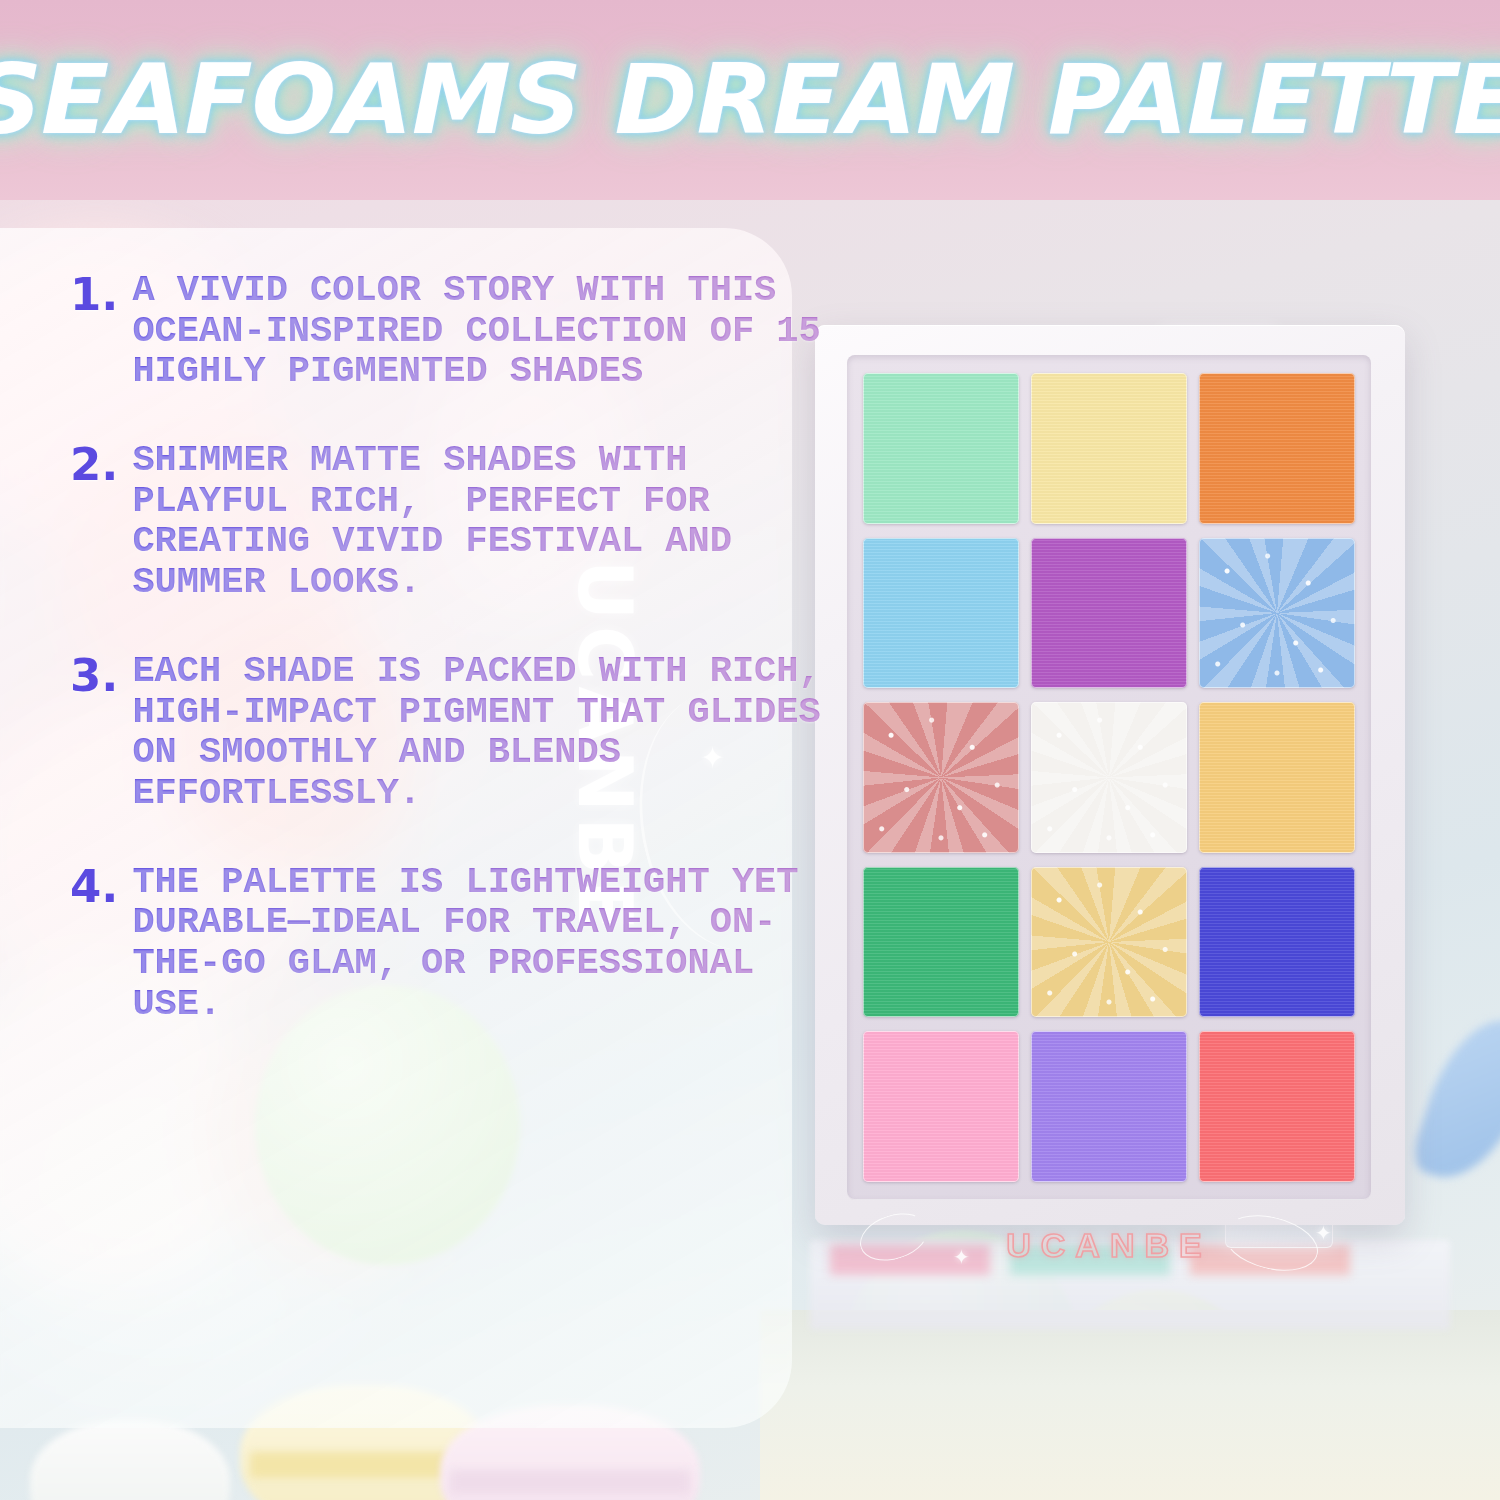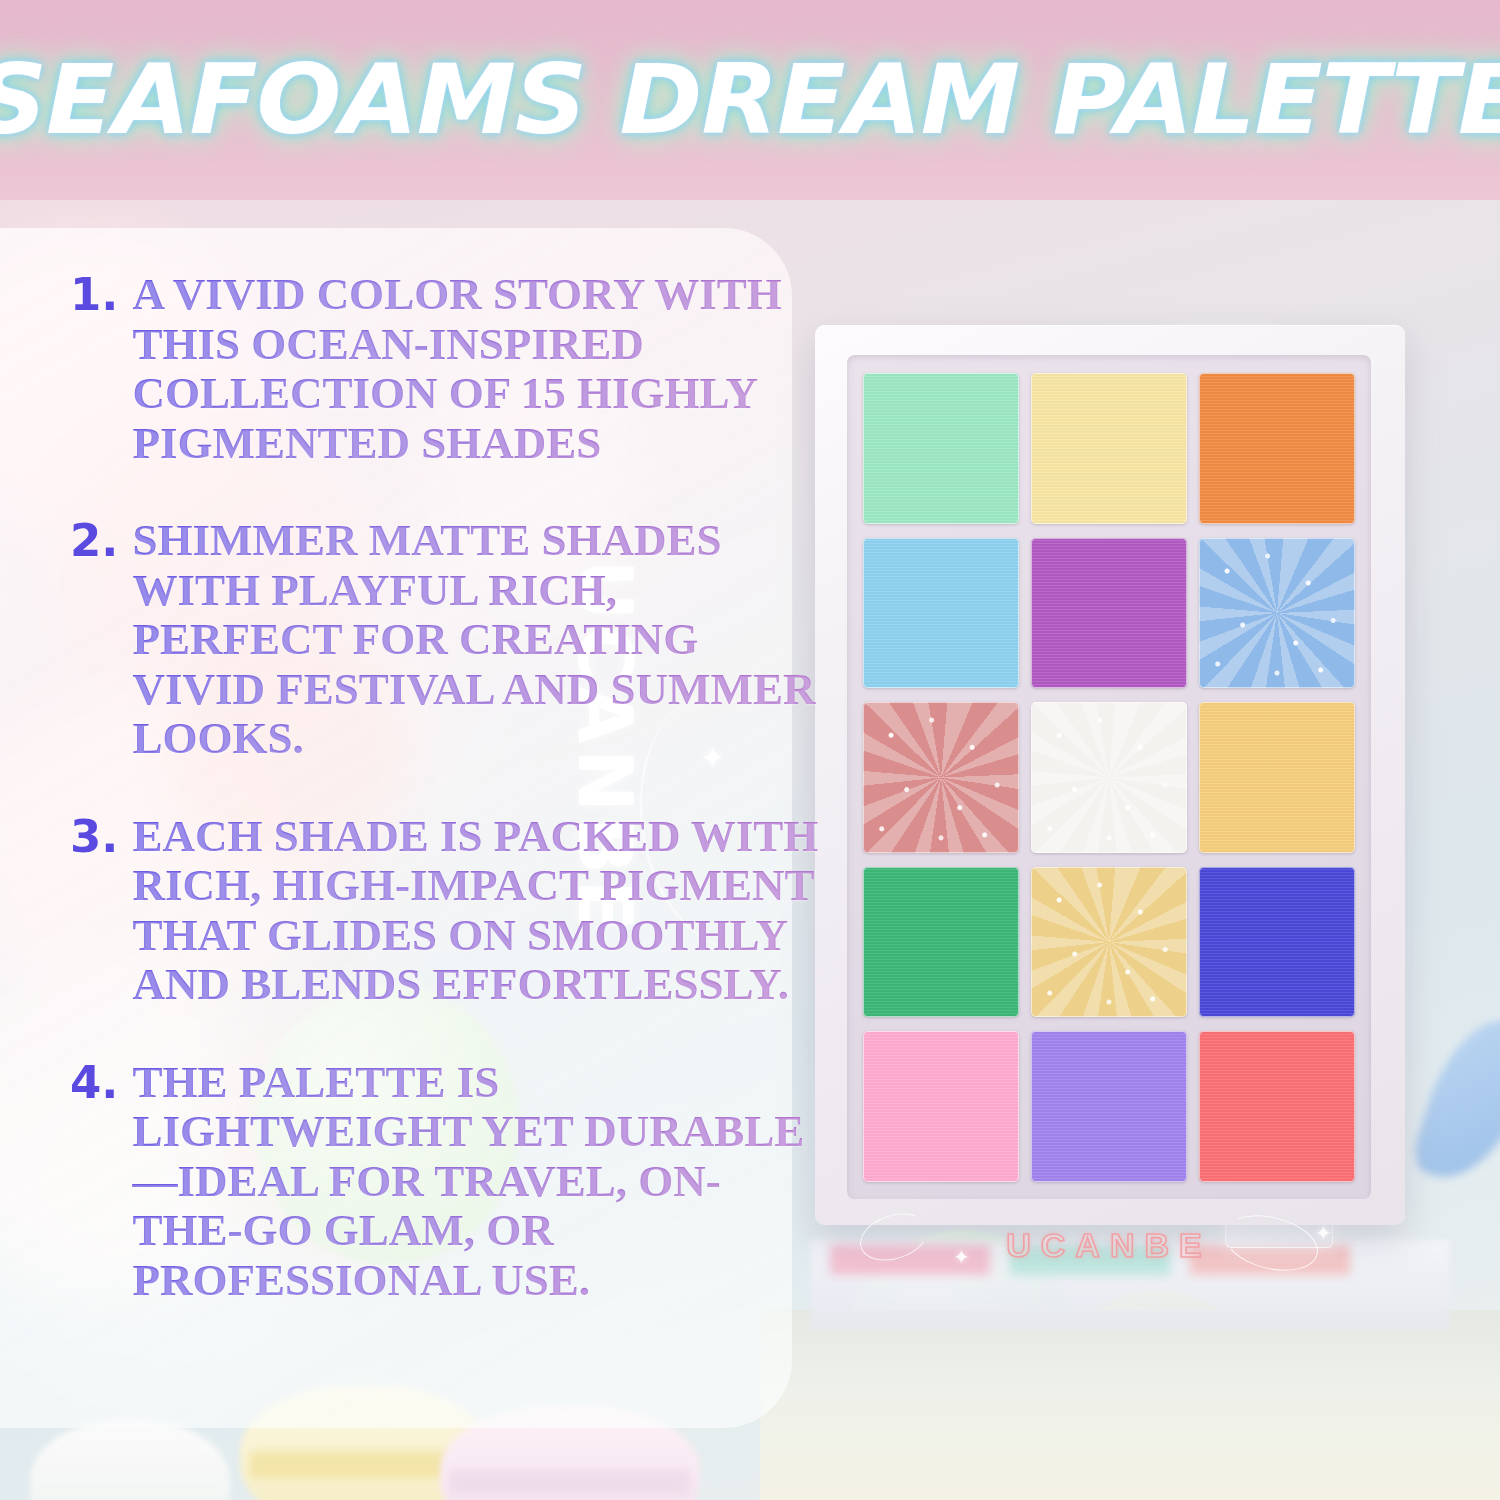--- a/index.html
+++ b/index.html
@@ -118,21 +118,21 @@
   .sparkle-swirl{ position:absolute; border:1.5px solid rgba(255,255,255,.8); border-radius:50%; }
   .sparkle-star{
     position:absolute; color:#fff; font-size:20px; line-height:1; opacity:.9;
     text-shadow:0 0 6px rgba(255,255,255,.9);
   }
 
   
   #title-banner{
     position:absolute; left:0; top:0; width:1500px; height:200px;
     background:linear-gradient(180deg,#e5b8cd 0%,#e9bed0 55%,#edc7d6 100%);
-    display:flex; align-items:center; justify-content:center;
+    display:flex; align-items:center; justify-content:flex-start;
     z-index:6;
   }
   #title-text{
     font-family:"DejaVu Sans", sans-serif;
     font-size:96px; font-weight:900; font-style:italic;
     letter-spacing:-1px; color:#ffffff;
     transform:scaleX(1.04);
     white-space:nowrap;
     text-shadow:
       0 0 2px #bfe3f5, 0 0 5px #9fd8f2, 0 0 10px #7fc9ee,
@@ -154,22 +154,22 @@
     z-index:7;
   }
   .bullet{ margin-bottom:48px; display:flex; align-items:flex-start; }
   .bullet-num{
     font-family:"DejaVu Sans", sans-serif;
     font-size:45px; font-weight:900; line-height:1.10;
     color:#5b4ae0; margin-right:14px; white-space:nowrap;
     text-shadow:0 1px 2px rgba(255,255,255,.85);
   }
   .bullet-text{
-    font-family:Liberation Serif, serif;
-    font-size:45px; font-weight:900; line-height:1.10;
+    font-family:Liberation Mono, monospace;
+    font-size:37px; font-weight:900; line-height:1.10;
     background:linear-gradient(100deg,#5b4ae0 0%,#7a5ddc 30%,#9b63d0 62%,#b06ec9 100%);
     -webkit-background-clip:text; background-clip:text; color:transparent;
     text-shadow:0 1px 2px rgba(255,255,255,.35);
     white-space:pre-wrap;
   }
 
   
   #brand-vertical{
     position:absolute; left:648px; top:560px;
     z-index:7;

